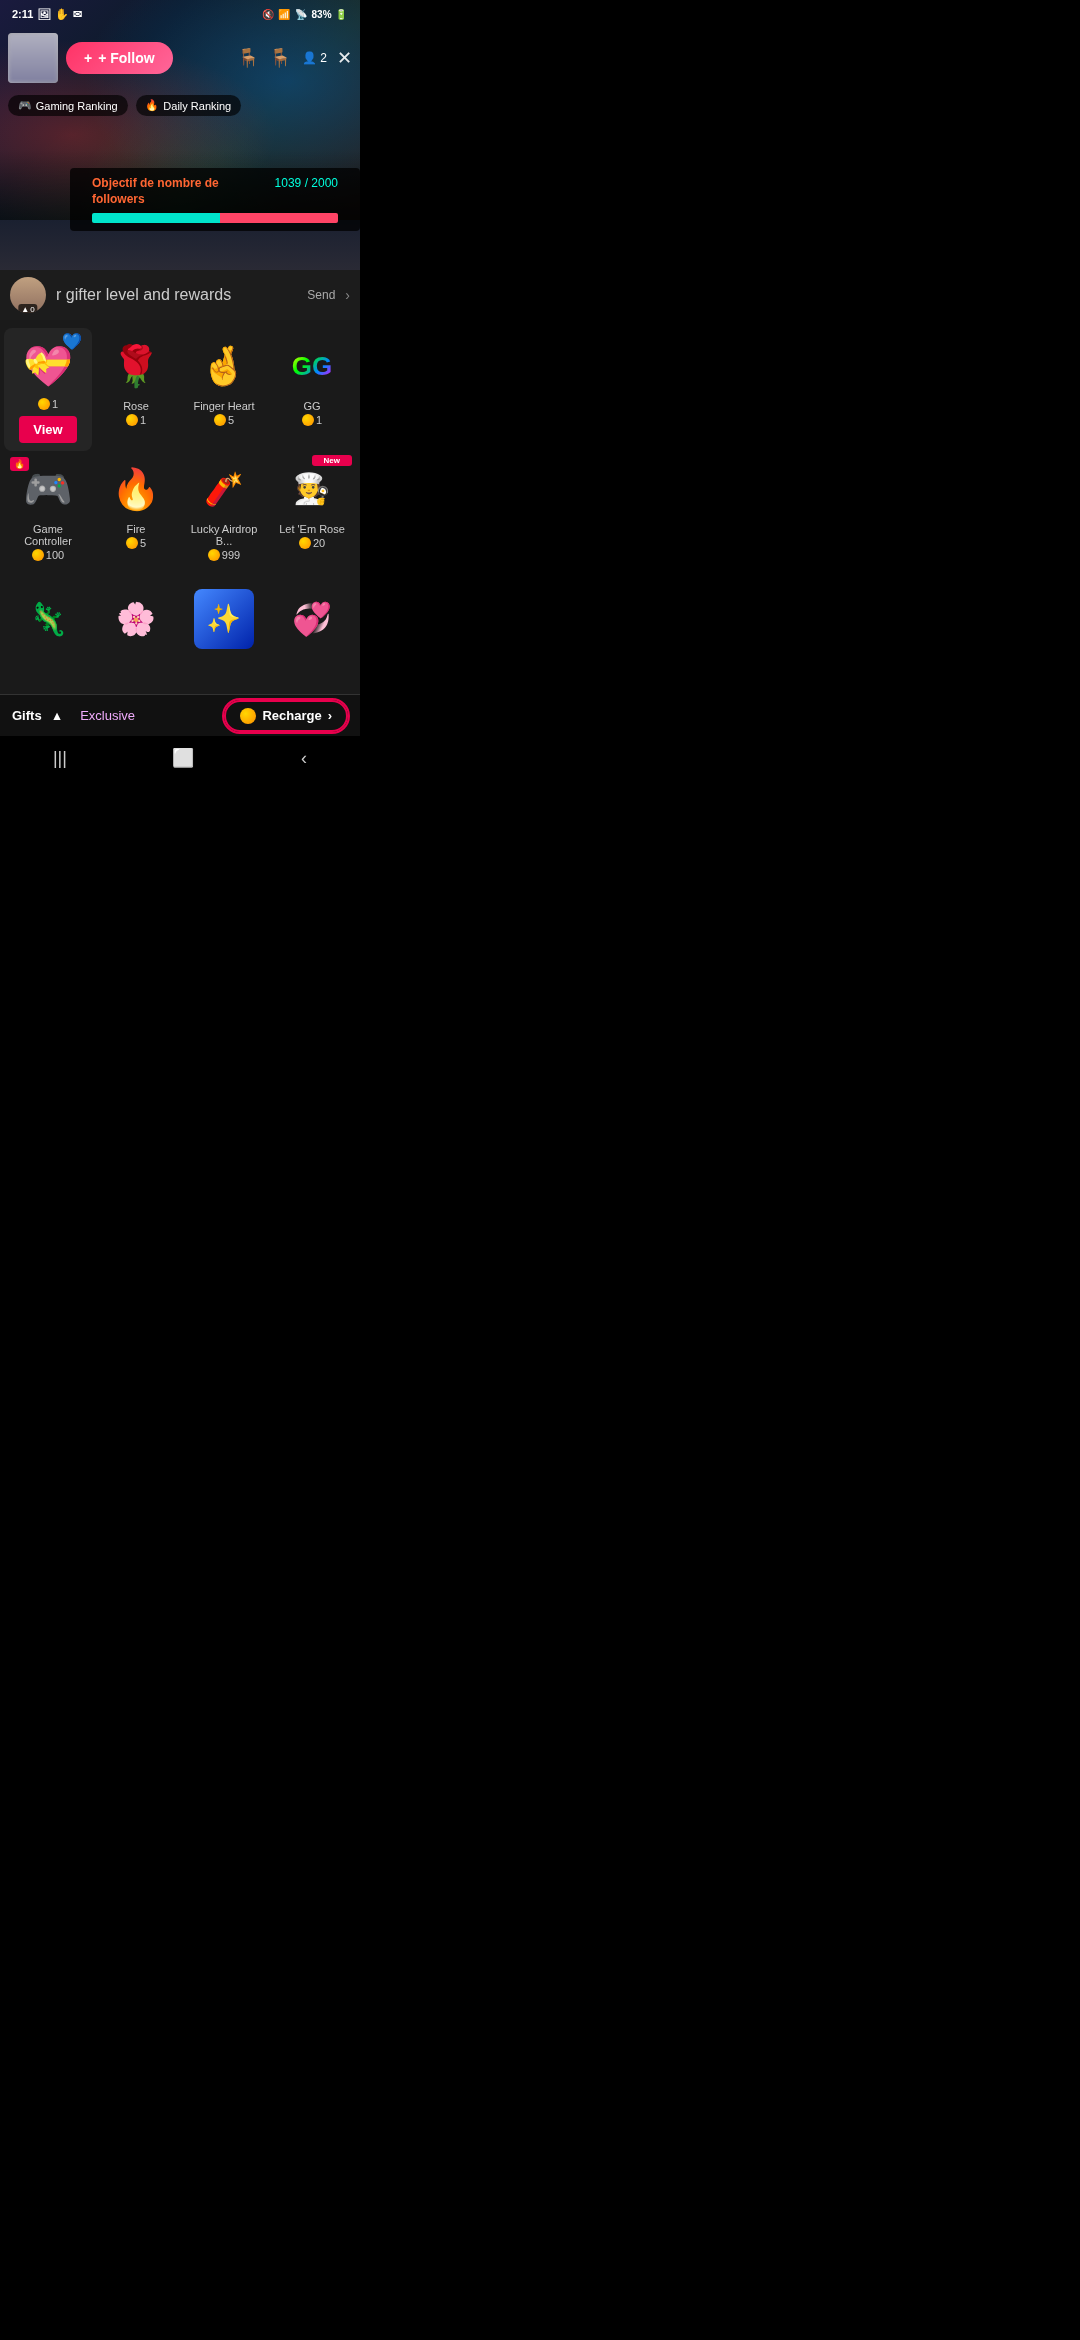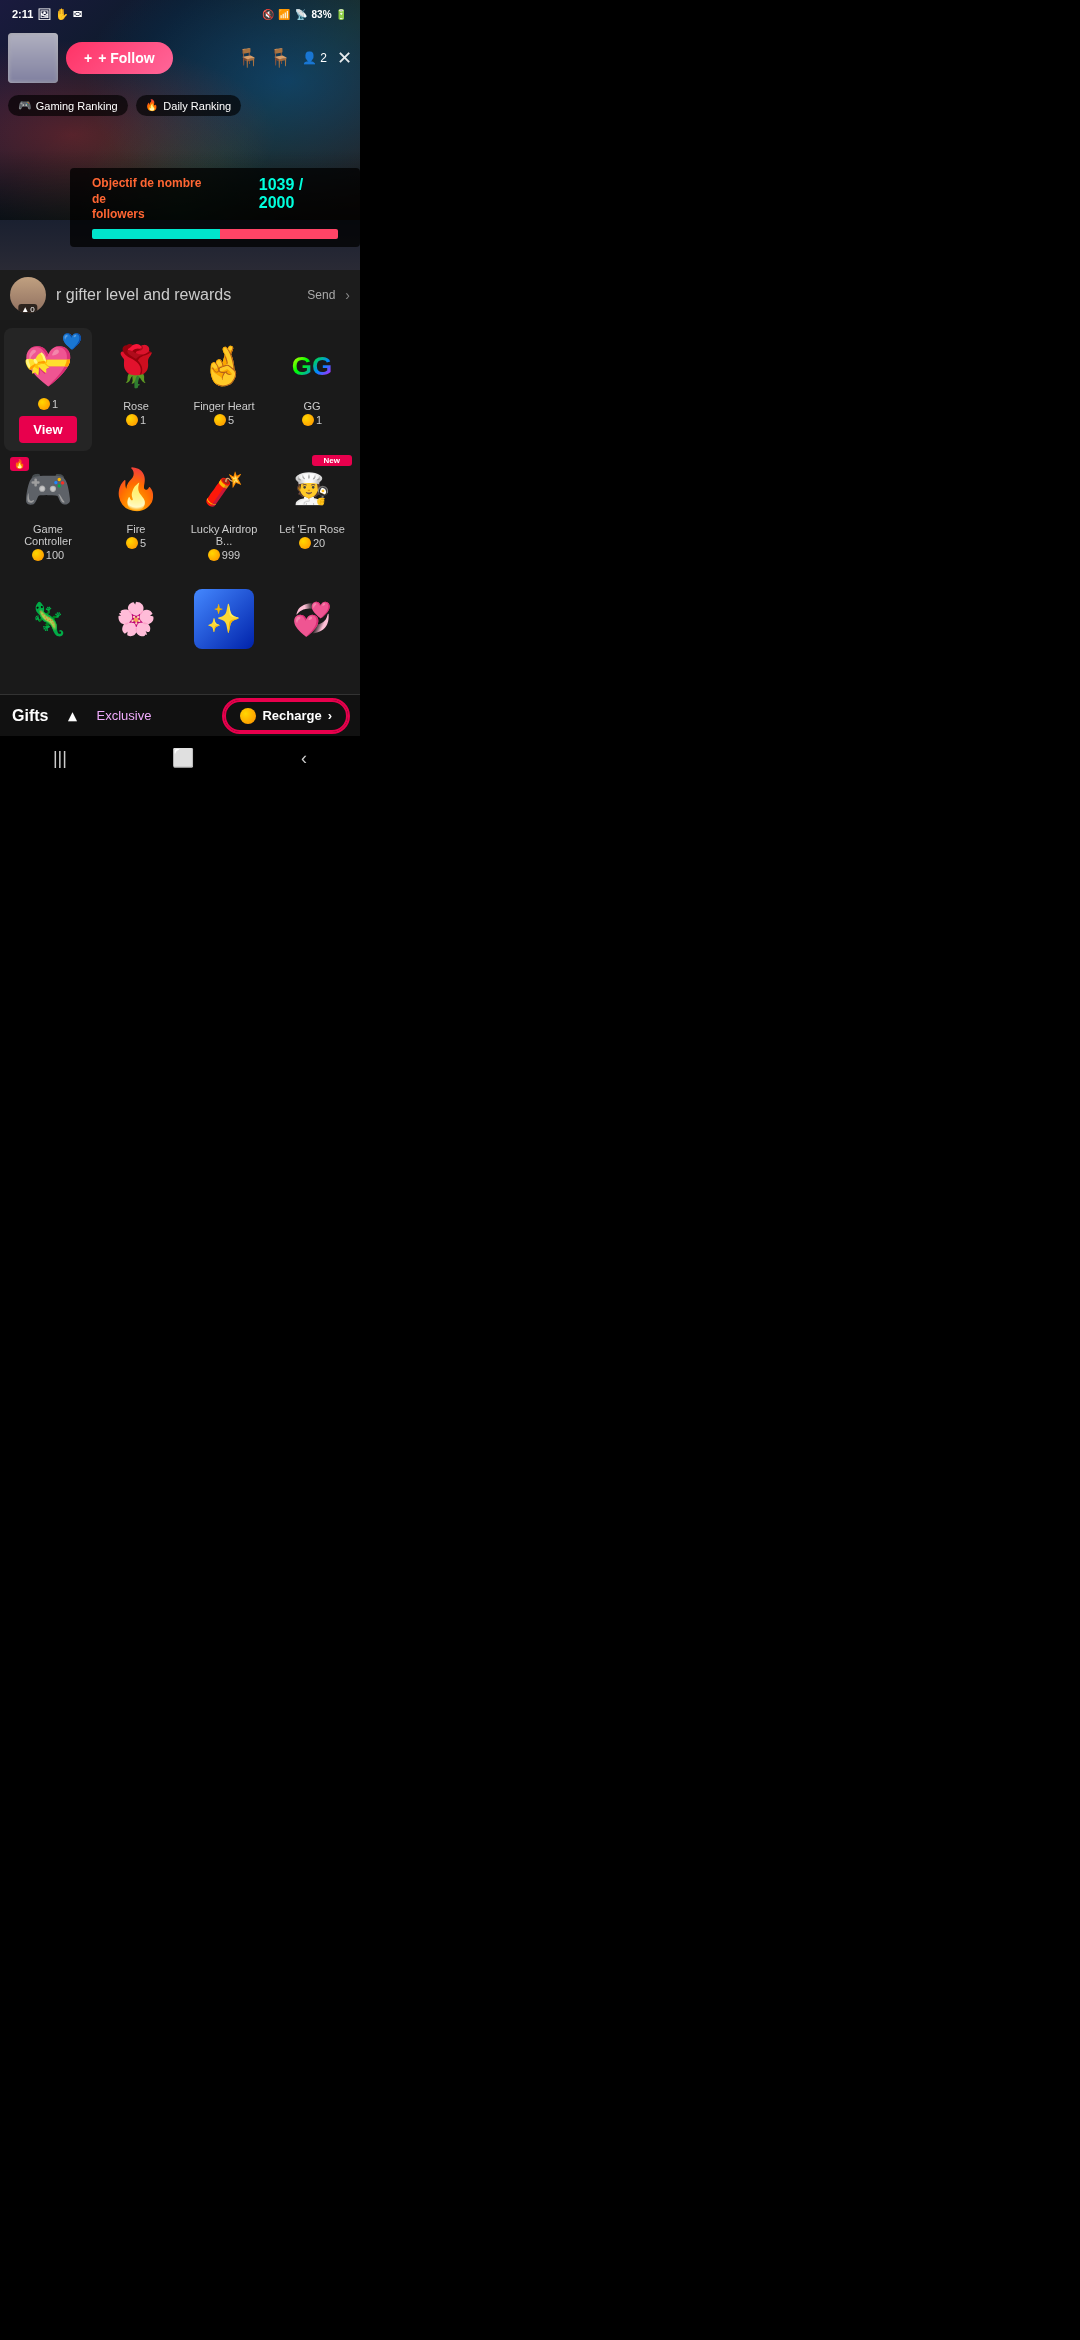--- a/index.html
+++ b/index.html
@@ -151,22 +151,22 @@
       margin-bottom: 6px;
     }
     .follower-goal-title {
       color: #ff6633;
       font-size: 12px;
       font-weight: 700;
       line-height: 1.3;
     }
     .follower-goal-count {
       color: #00ffdd;
-      font-size: 16px;
-      font-weight: 700;
+      font-size: 12px;
+      font-weight: 400;
       margin-left: 48px;
     }
     .progress-bar-bg {
       height: 10px;
       background: linear-gradient(to right, #00e5cc 52%, #ff4466 52%);
       border-radius: 2px;
       position: relative;
     }
 
     
@@ -340,25 +340,25 @@
       bottom: 44px; left: 0; right: 0;
       height: 42px;
       background: #111;
       display: flex;
       align-items: center;
       padding: 0 12px;
       border-top: 1px solid #333;
     }
     .gifts-label {
       color: #fff;
-      font-size: 16px;
+      font-size: 13px;
       font-weight: 700;
       display: flex;
       align-items: center;
-      gap: 20px;
+      gap: 12px;
     }
     .exclusive-label {
       color: #f0abfc;
       font-size: 13px;
       margin-left: 20px;
     }
     .recharge-btn {
       margin-left: auto;
       background: transparent;
       border: 2px solid #e8004d;

